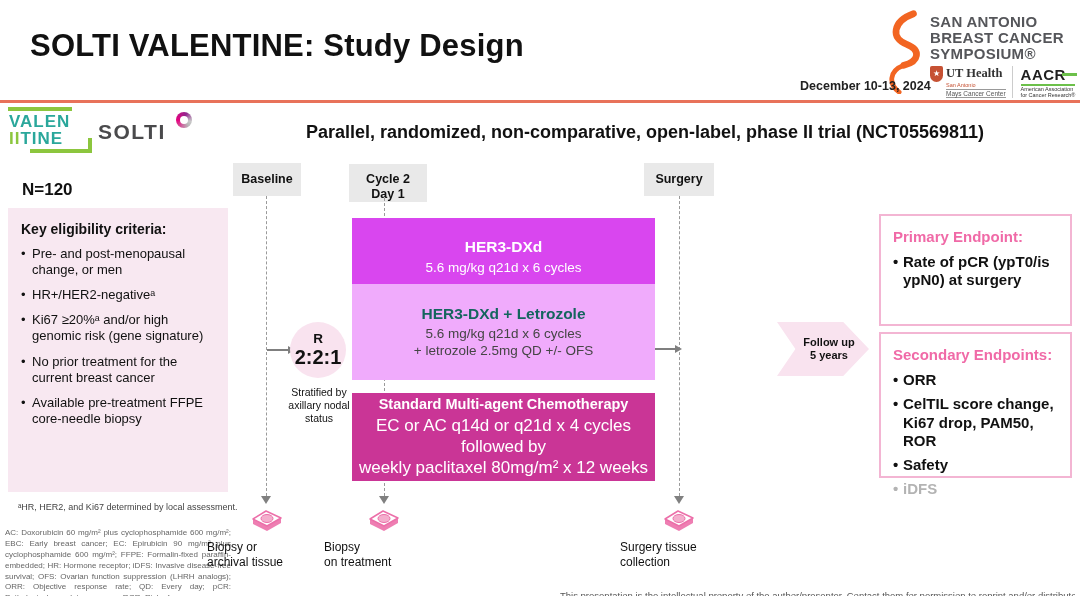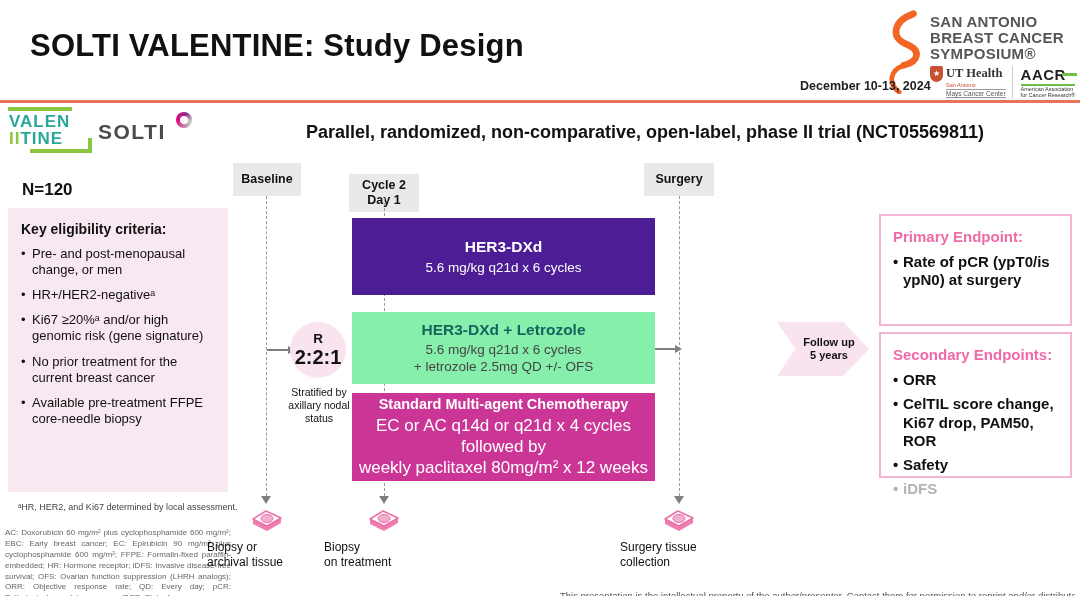--- a/index.html
+++ b/index.html
@@ -46,21 +46,21 @@
   .elig ul { list-style:none; }
   .elig li { position:relative; font-size:13px; color:#111; line-height:1.24; padding-left:11px; margin-bottom:9px; }
   .elig li::before { content:"•"; position:absolute; left:0; top:0; }
 
   .footnote-a { position:absolute; left:18px; top:502px; font-size:9px; color:#444; }
   .abbrev { position:absolute; left:5px; top:528px; width:226px; font-size:8px; color:#666; line-height:1.36; text-align:justify; }
 
   
   .tbox { position:absolute; background:#e9e9e9; color:#111; font-weight:bold; font-size:12.5px; display:flex; flex-direction:column; align-items:center; justify-content:center; text-align:center; line-height:1.2; }
   .tbox-baseline { left:233px; top:163px; width:68px; height:33px; }
-  .tbox-cycle2 { left:349px; top:174px; width:70px; height:38px; }
+  .tbox-cycle2 { left:349px; top:164px; width:78px; height:38px;justify-content:flex-end; }
   .tbox-surgery { left:644px; top:163px; width:70px; height:33px; }
 
   .vdash { position:absolute; width:0; border-left:1px dashed #9a9a9a; }
   .vdash-baseline { left:266px; top:196px; height:300px; }
   .vdash-cycle2 { left:384px; top:198px; height:298px; }
   .vdash-surgery { left:679px; top:196px; height:300px; }
   .vhead { position:absolute; width:0; height:0; border-left:5px solid transparent; border-right:5px solid transparent; border-top:8px solid #808080; }
 
   
   .harrow { position:absolute; height:2px; background:#7f7f7f; }
@@ -68,22 +68,22 @@
   .arrow-to-r { left:267px; top:349px; width:21px; }
   .arrow-to-pcr { left:655px; top:348px; width:20px; }
 
   .r-circle { position:absolute; left:290px; top:322px; width:56px; height:56px; border-radius:50%; background:#f9e3ef;
     display:flex; flex-direction:column; align-items:center; justify-content:center; color:#111; font-weight:bold; line-height:1.15; }
   .r-circle .r { font-size:13.5px; } .r-circle .ratio { font-size:20px; }
   .stratified { position:absolute; left:274px; top:386px; width:90px; text-align:center; font-size:10.5px; color:#111; line-height:1.25; }
 
   
   .arm { position:absolute; left:352px; width:303px; display:flex; flex-direction:column; align-items:center; justify-content:center; text-align:center; }
-  .arm1 { top:218px; height:77px; background:#4c1d95; }
-  .arm2 { top:312px; height:72px; background:#86efac; }
+  .arm1 { top:218px; height:77px; background:#d946ef; }
+  .arm2 { top:284px; height:96px; background:#f0abfc; }
   .arm3 { top:393px; height:88px; background:#ca3596; }
   .arm1 .arm-title { color:#fff; font-size:15.5px; font-weight:bold; margin-bottom:4px; }
   .arm1 .arm-line { color:#fff; font-size:13.5px; }
   .arm2 .arm-title { color:#15655e; font-size:15.5px; font-weight:bold; margin-bottom:3px; }
   .arm2 .arm-line { color:#454545; font-size:13.5px; line-height:1.25; }
   .arm3 .arm-title { color:#fff; font-size:14.5px; font-weight:bold; margin-bottom:3px; }
   .arm3 .arm-line { color:#fff; font-size:17px; line-height:1.25; }
 
   
   .chev { position:absolute; top:322px; height:54px; background:#f9e3ef; display:flex; align-items:center; justify-content:center; text-align:center; font-weight:bold; color:#111;

